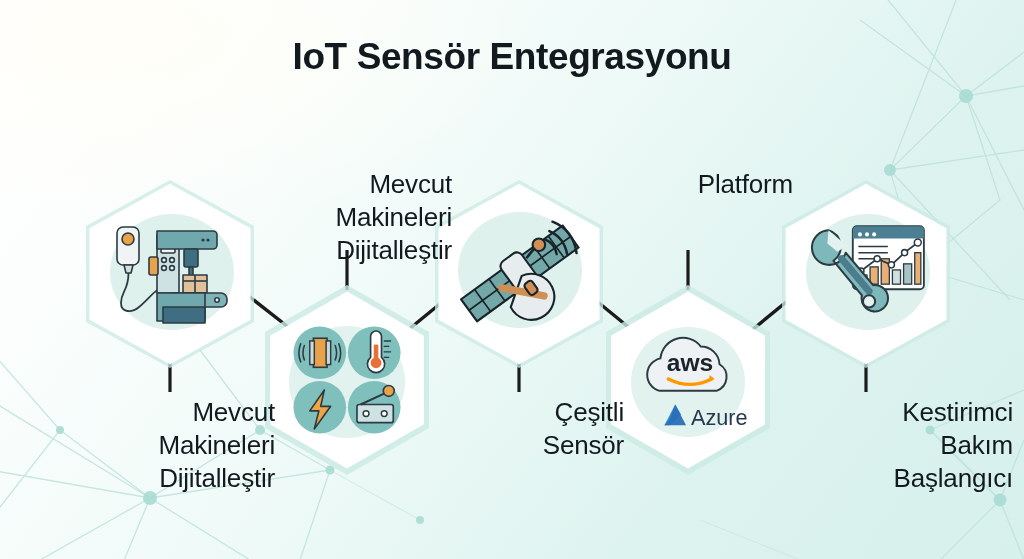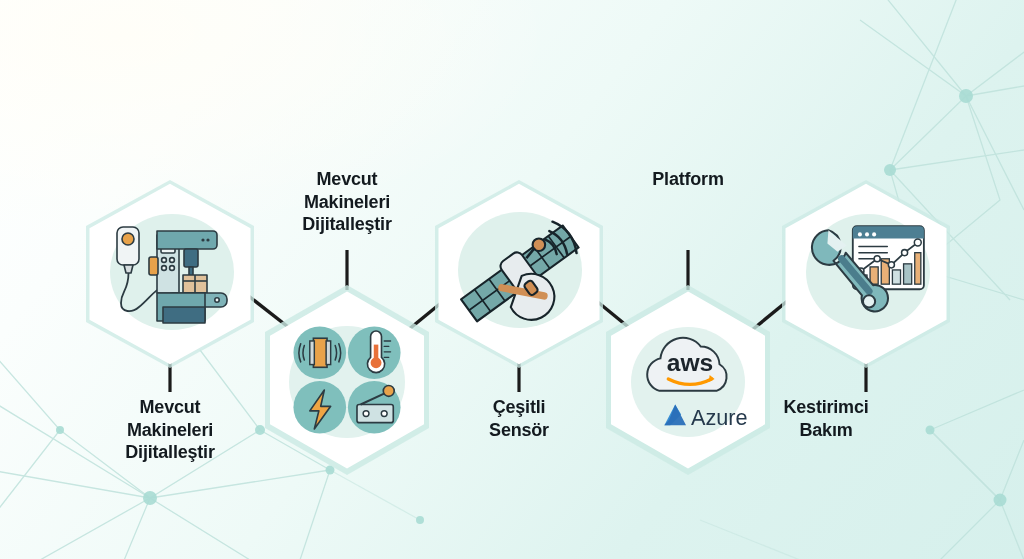--- a/index.html
+++ b/index.html
@@ -65,23 +65,23 @@
     top: 50%;
     transform: translate(-50%, -50%);
     width: 130px;
     height: 130px;
   }
 
   
   .step-label {
     position: absolute;
     width: 210px;
-    text-align: center;
-    font-size: 18px;
-    font-weight: bold;
+    text-align: right;
+    font-size: 26px;
+    font-weight: normal;
     line-height: 1.26;
     color: #131a1f;
     letter-spacing: -0.2px;
   }
   .step-label .ln { display: block; }
 </style>
 </head>
 <body>
 
 <div id="canvas">
@@ -125,20 +125,21 @@
       <circle cx="150" cy="498" r="7"></circle>
       <circle cx="260" cy="430" r="5"></circle>
       <circle cx="330" cy="470" r="4.5"></circle>
       <circle cx="1000" cy="500" r="6.5"></circle>
       <circle cx="930" cy="430" r="4.5"></circle>
       <circle cx="60" cy="430" r="4"></circle>
       <circle cx="420" cy="520" r="4"></circle>
     </g>
   </svg>
 
+  <div id="page-title">IoT Sensör Entegrasyonu</div>
 
   <svg id="connectors" viewBox="0 0 1024 559" xmlns="http://www.w3.org/2000/svg">
     <g stroke="#1b1b1b" stroke-width="3.4" stroke-linecap="butt" fill="none">
 
       <line x1="246" y1="294" x2="292" y2="330"></line>
 
       <line x1="408" y1="330" x2="452" y2="294"></line>
 
       <line x1="588" y1="294" x2="632" y2="330"></line>
 
@@ -374,18 +375,19 @@
 
   <div class="step-label" style="left:414px; top:396px;">
     <span class="ln">Çeşitli</span>
     <span class="ln">Sensör</span>
   </div>
 
   <div class="step-label" style="left:583px; top:168px;">
     <span class="ln">Platform</span>
   </div>
 
-  <div class="step-label" style="left:721px; top:396px;">
+  <div class="step-label" style="left:803px; top:396px;">
     <span class="ln">Kestirimci</span>
     <span class="ln">Bakım</span>
+    <span class="ln">Başlangıcı</span>
   </div>
 
 </div>
 
 </body></html>

